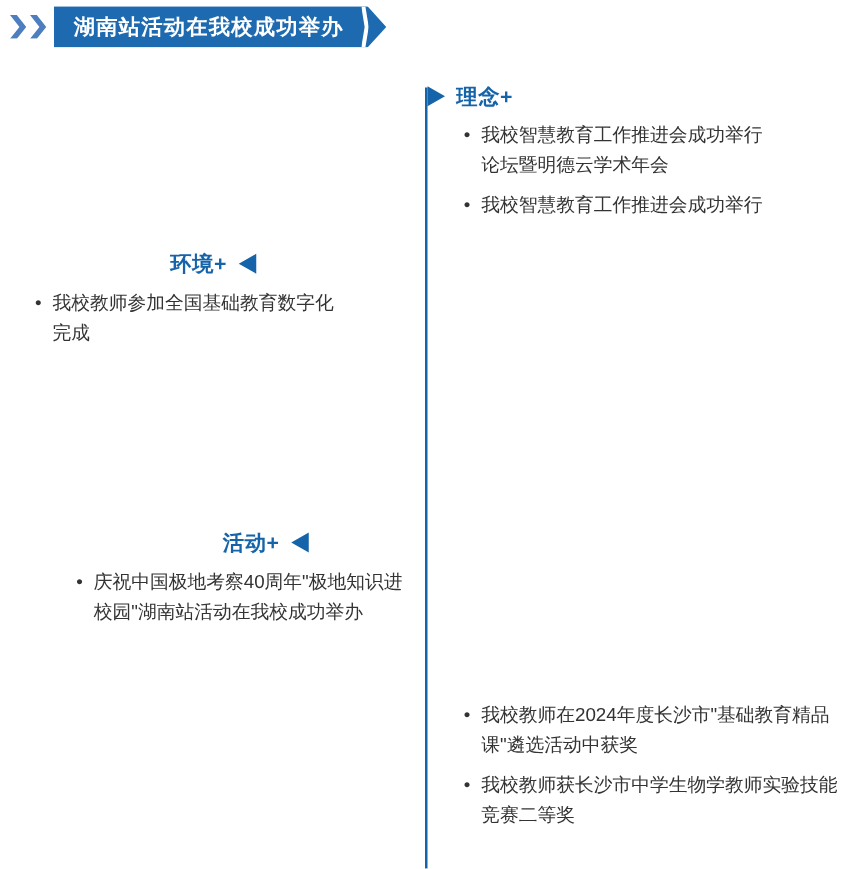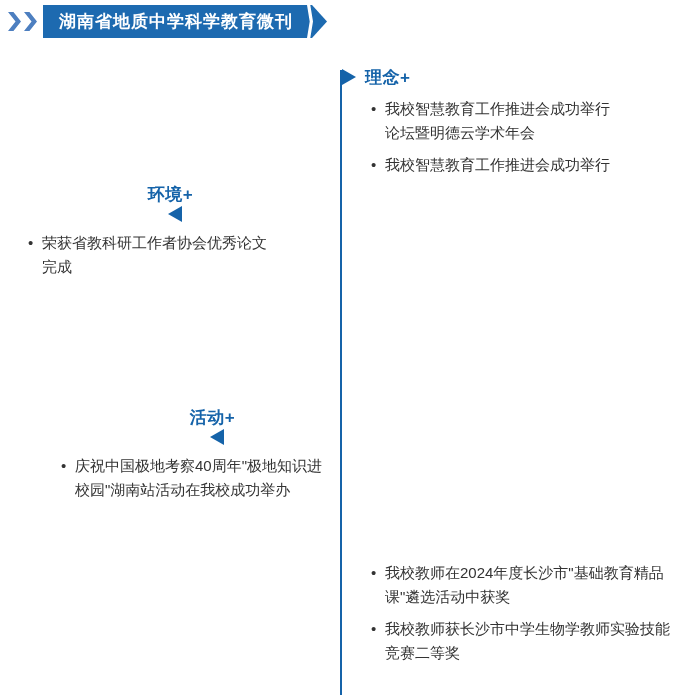--- a/index.html
+++ b/index.html
@@ -62,21 +62,21 @@
     width: 2px; height: calc(100% - 70px);
     background: var(--accent);
   }
 
   
   .section { position: absolute; }
   .section.right { left: 342px; width: 413px; }
   .section.left  { left: 0; width: 341px; }
 
   .sec-head { display: flex; align-items: center; height: 22px; }
-  .section.left .sec-head { justify-content: flex-end; flex-direction: column; }
+  .section.left .sec-head { justify-content: center; }
 
   .tri-right {
     width: 0; height: 0;
     border-top: 8px solid transparent;
     border-bottom: 8px solid transparent;
     border-left: 14px solid var(--accent);
     margin-right: 9px;
   }
   .tri-left {
     width: 0; height: 0;
@@ -127,21 +127,21 @@
 <body>
 
 <div class="page">
 
   <div class="header">
     <div class="dbl-chevron">
       <div class="chev"></div>
       <div class="chev"></div>
     </div>
     <div class="banner">
-      <span>湖南省地质中学科学教育微刊</span>
+      <span>湖南站活动在我校成功举办</span>
       <div class="notch"></div>
     </div>
   </div>
 
   <div class="axis"></div>
 
   <div class="section right s0">
     <div class="sec-head">
       <div class="tri-right"></div>
       <span class="sec-label">理念+</span>
@@ -152,21 +152,21 @@
       <li>我校智慧教育工作推进会成功举行</li>
     </ul>
   </div>
 
   <div class="section left s1">
     <div class="sec-head">
       <span class="sec-label">环境+</span>
       <div class="tri-left"></div>
     </div>
     <ul class="news-list list-a">
-      <li>荣获省教科研工作者协会优秀论文
+      <li>我校教师参加全国基础教育数字化
 完成</li>
     </ul>
   </div>
 
 
   <div class="section left s3">
     <div class="sec-head">
       <span class="sec-label">活动+</span>
       <div class="tri-left"></div>
     </div>

